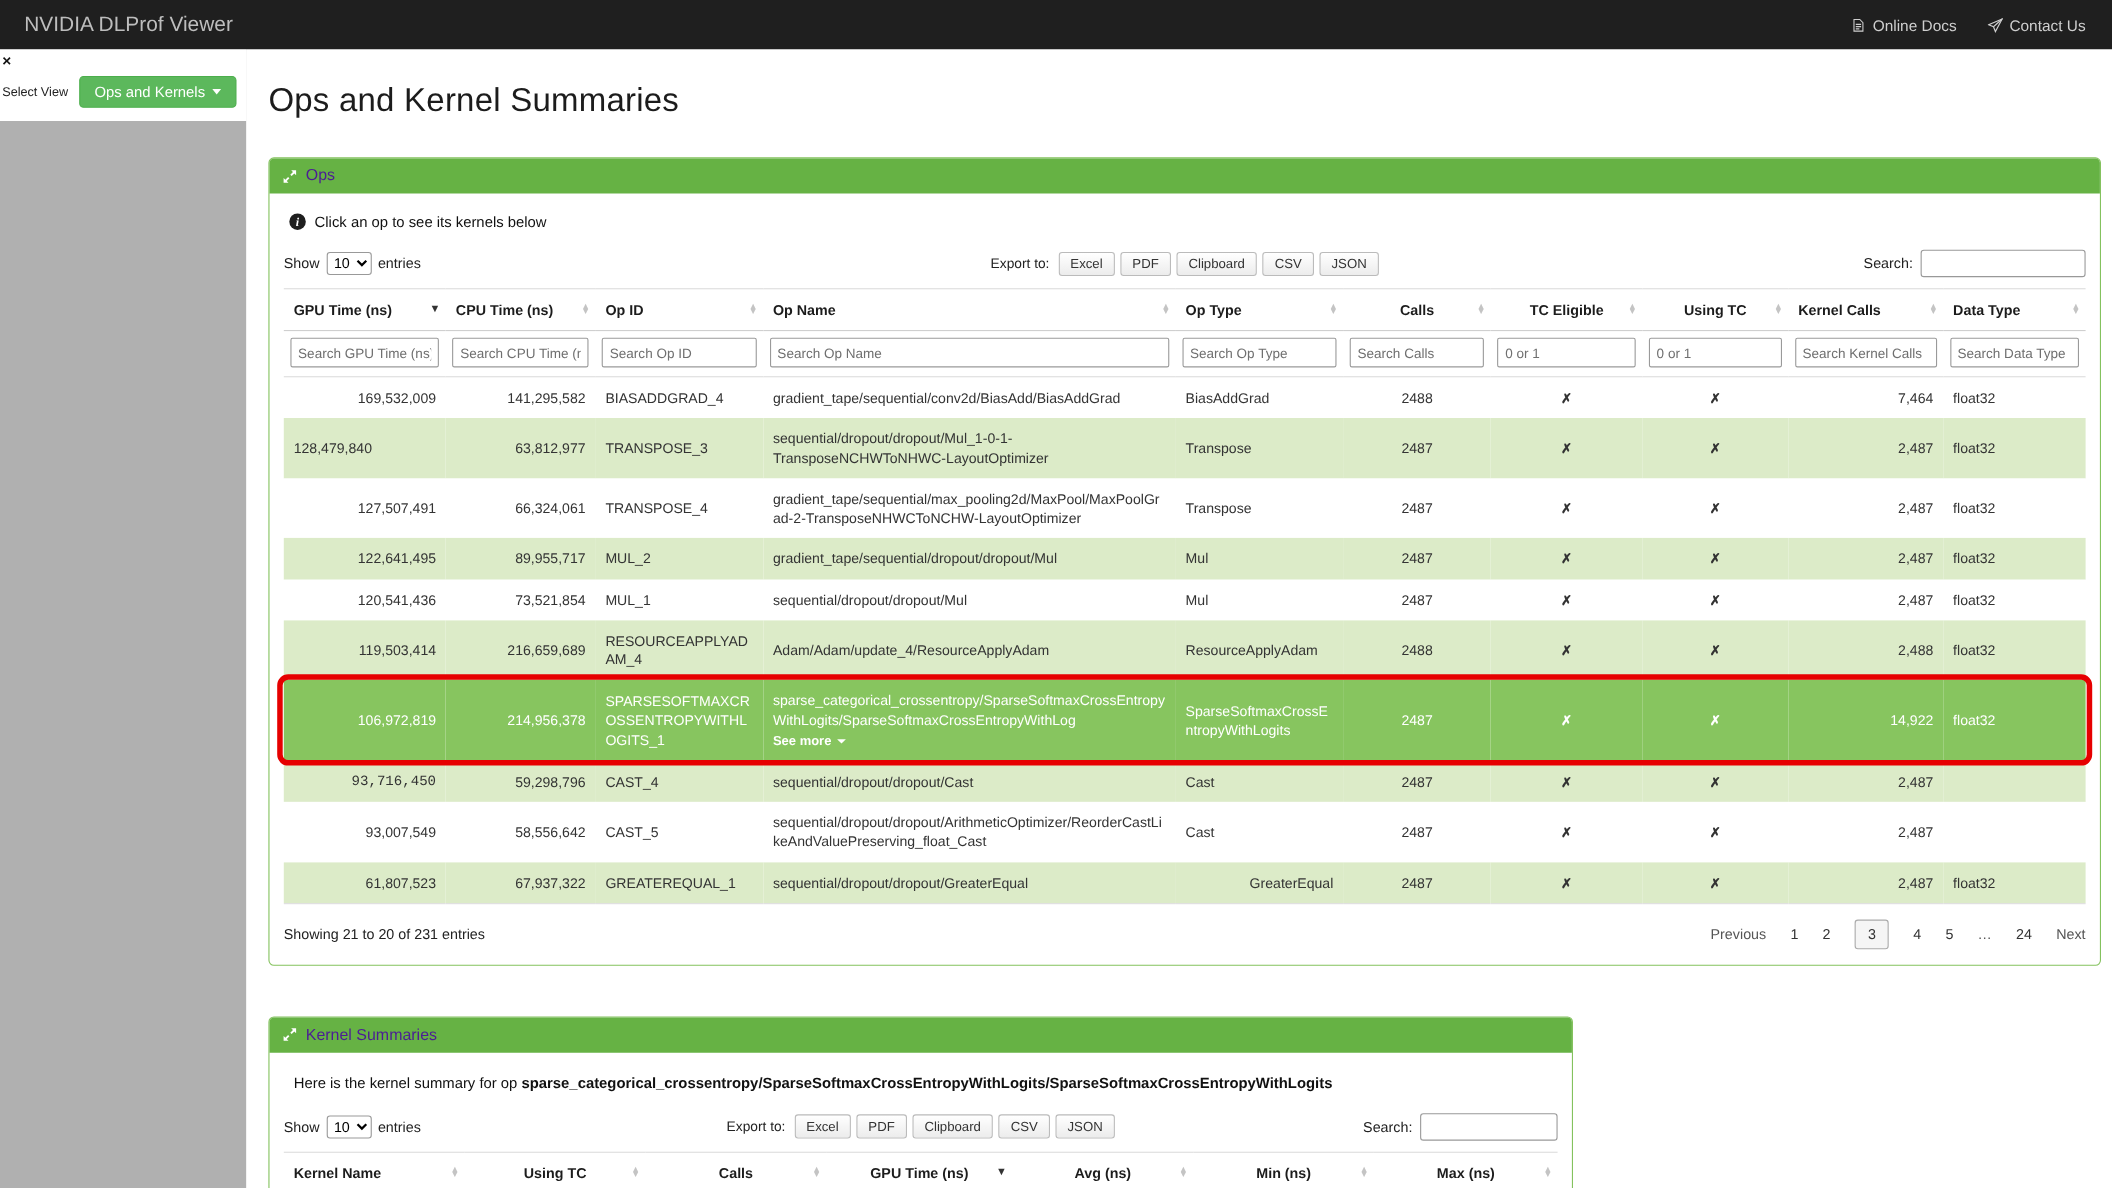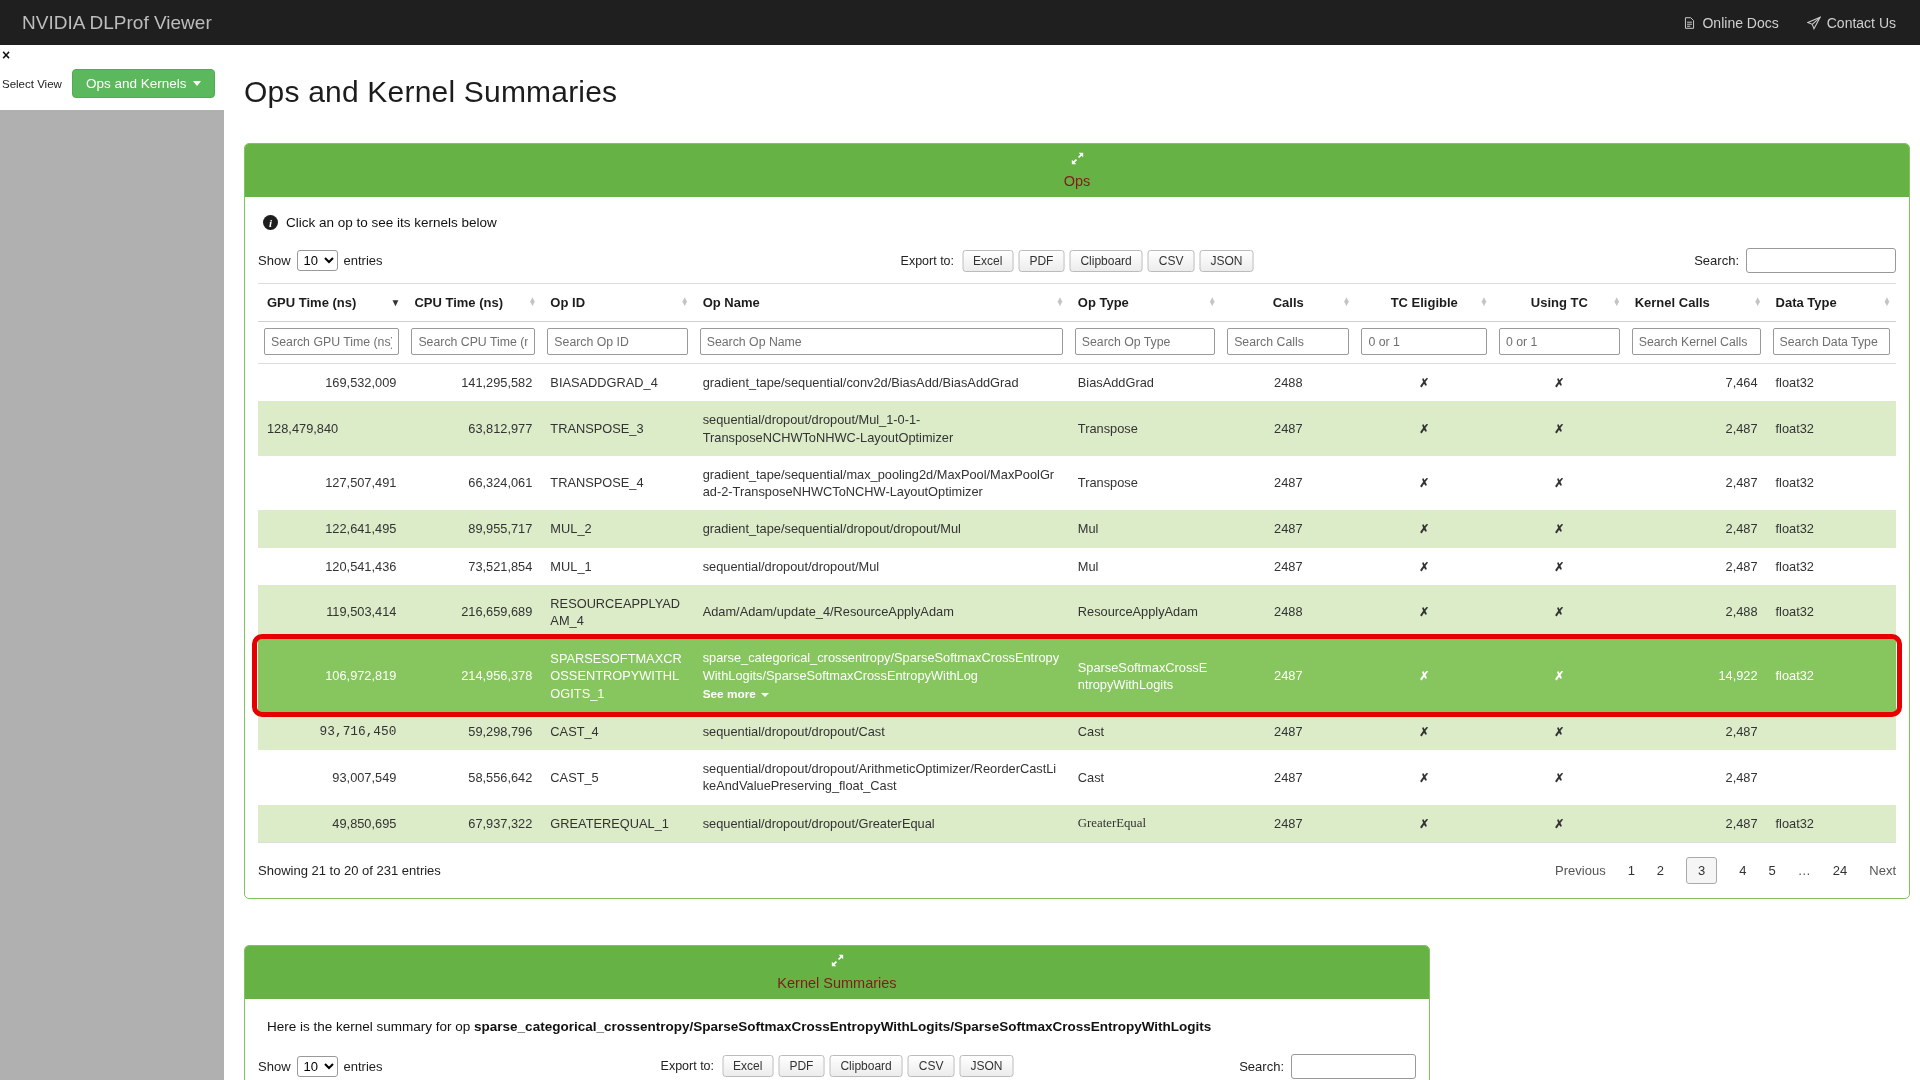--- a/index.html
+++ b/index.html
@@ -22,21 +22,21 @@
   .view-btn { background:#5cb85c; border:1px solid #4cae4c; color:#fff; font-size:13.5px; padding:6px 13px; border-radius:4px; display:flex; align-items:center; gap:7px; cursor:pointer; font-family:inherit; }
   .caret { width:0; height:0; border-left:4.5px solid transparent; border-right:4.5px solid transparent; border-top:5px solid #fff; display:inline-block; }
 
   .main { flex:1; background:#fff; padding:16px 10px 20px 20px; }
   .page-title { font-size:30px; font-weight:500; color:#1c1c1c; margin:14px 0 34px; letter-spacing:0.2px; }
 
   
   .panel { border:1px solid #84c25e; border-radius:5px; background:#fff; }
   .ops-panel { width:1666px; margin-bottom:46px; }
   .kernel-panel { width:1186px; }
-  .panel-header { background:#66b244; color:#7f1d1d; padding:8px 12px; font-size:14.5px; border-radius:4px 4px 0 0; display:flex; align-items:center; gap:8px;flex-direction:column; }
+  .panel-header { background:#66b244; color:#4c1d95; padding:8px 12px; font-size:14.5px; border-radius:4px 4px 0 0; display:flex; align-items:center; gap:8px; }
   .panel-body { padding:18px 13px 14px; }
 
   .info-line { font-size:13.5px; color:#111; display:flex; align-items:center; gap:8px; padding-left:5px; }
   .info-icon { width:15px; height:15px; border-radius:50%; background:#1e1e1e; color:#fff; font-size:11px; display:inline-flex; align-items:center; justify-content:center; font-family:"Liberation Serif", serif; font-style:italic; font-weight:bold; flex:0 0 15px; }
 
   .intro-line { font-size:13.5px; color:#111; padding:2px 0 2px 9px; }
   .intro-line b { font-weight:bold; }
 
   .controls-row { display:flex; align-items:center; margin:18px 0 10px; position:relative; font-size:13px; color:#222; }
   .show-entries { display:flex; align-items:center; gap:6px; }
@@ -324,25 +324,25 @@
                   <td style="text-align: left;"><span>CAST_5</span></td>
                   <td style="text-align: left;"><span>sequential/dropout/dropout/ArithmeticOptimizer/ReorderCastLikeAndValuePreserving_float_Cast</span></td>
                   <td style="text-align: left;"><span>Cast</span></td>
                   <td style="text-align: center;"><span>2487</span></td>
                   <td class="xmark" style="text-align: center;"><span>✗</span></td>
                   <td class="xmark" style="text-align: center;"><span>✗</span></td>
                   <td style="text-align: right;"><span>2,487</span></td>
                   <td style="text-align: left;"><span></span></td>
                 </tr>
                 <tr>
-                  <td style="text-align: right;"><span>49,850,695</span></td>
+                  <td style="text-align: right;"><span>61,807,523</span></td>
                   <td style="text-align: right;"><span>67,937,322</span></td>
                   <td style="text-align: left;"><span>GREATEREQUAL_1</span></td>
                   <td style="text-align: left;"><span>sequential/dropout/dropout/GreaterEqual</span></td>
-                  <td style="text-align: left; font-family: Liberation Serif, serif;"><span>GreaterEqual</span></td>
+                  <td style="text-align: right;"><span>GreaterEqual</span></td>
                   <td style="text-align: center;"><span>2487</span></td>
                   <td class="xmark" style="text-align: center;"><span>✗</span></td>
                   <td class="xmark" style="text-align: center;"><span>✗</span></td>
                   <td style="text-align: right;"><span>2,487</span></td>
                   <td style="text-align: left;"><span>float32</span></td>
                 </tr>
               </tbody>
             </table>
           <div class="red-annotation show" id="red-box" style="border-color: rgb(230, 0, 0); top: 351px; height: 83px;"></div>
         </div>

